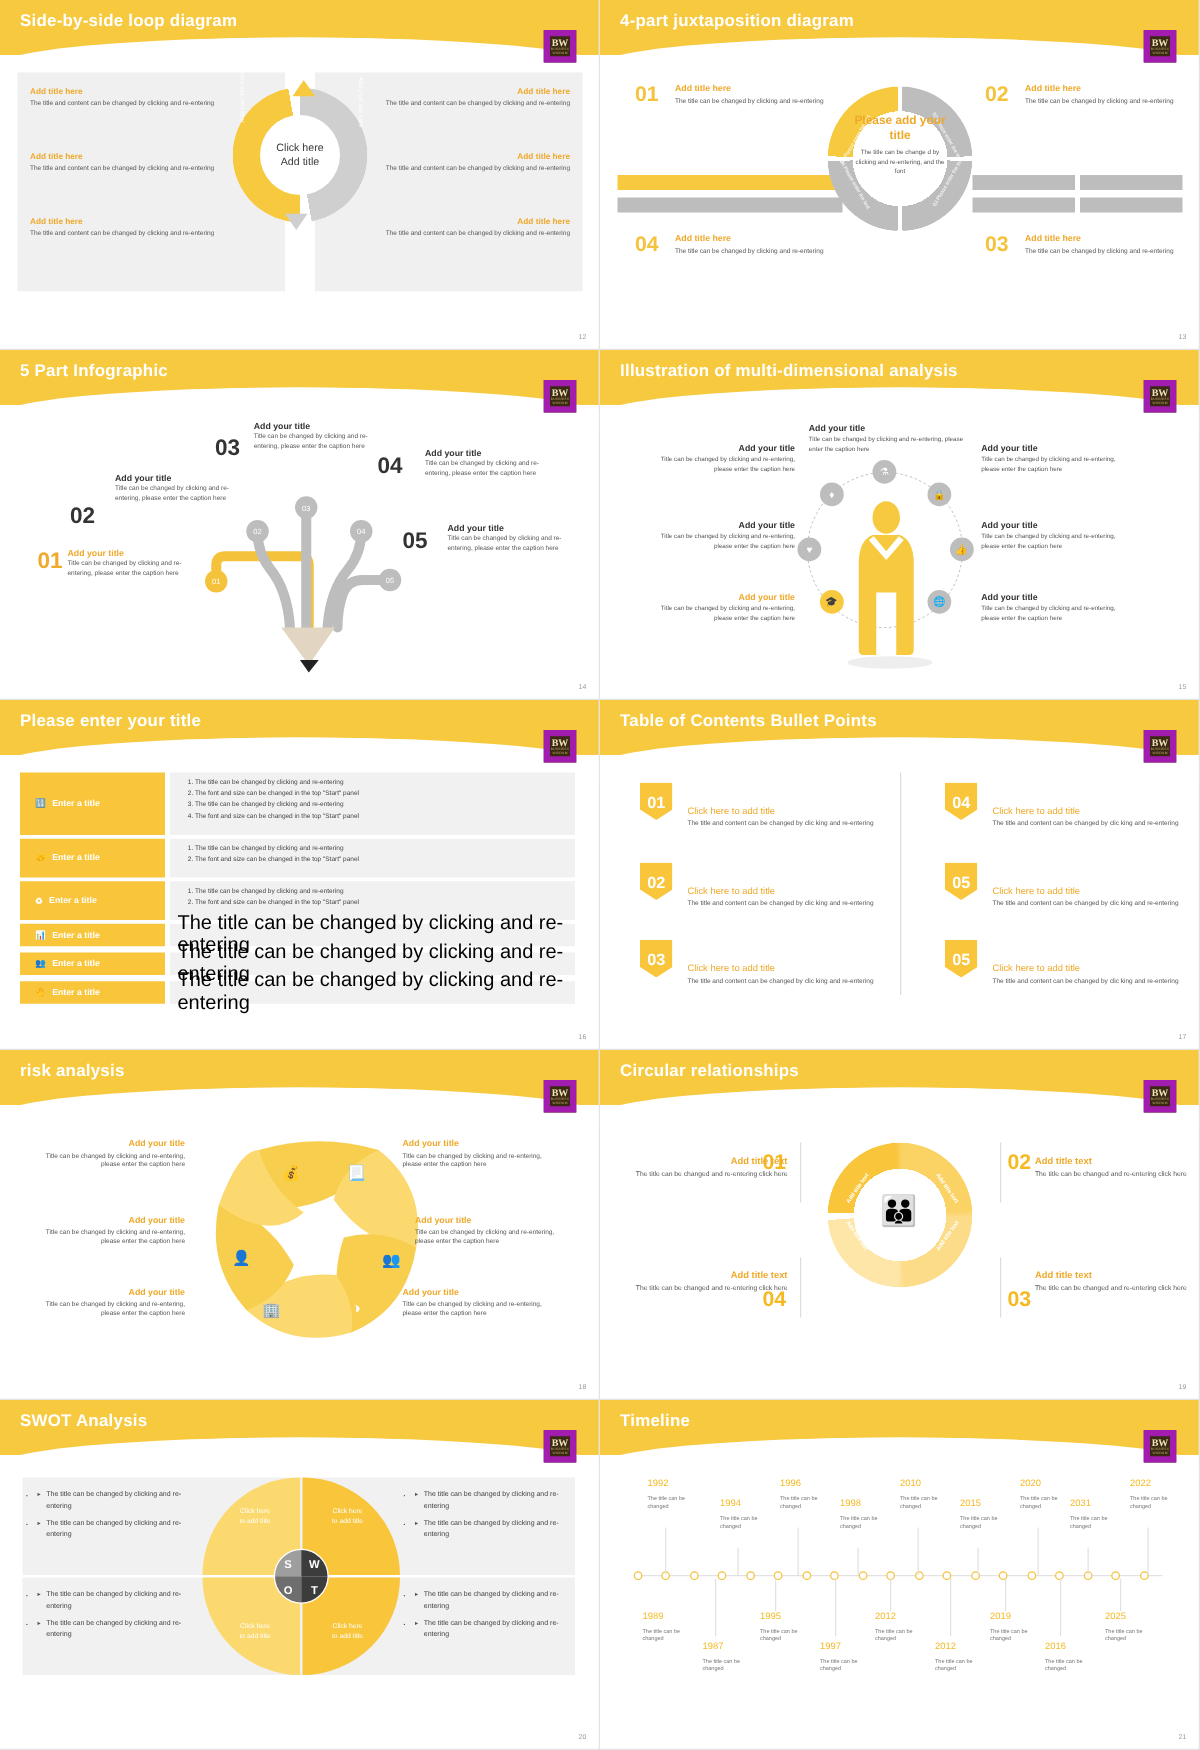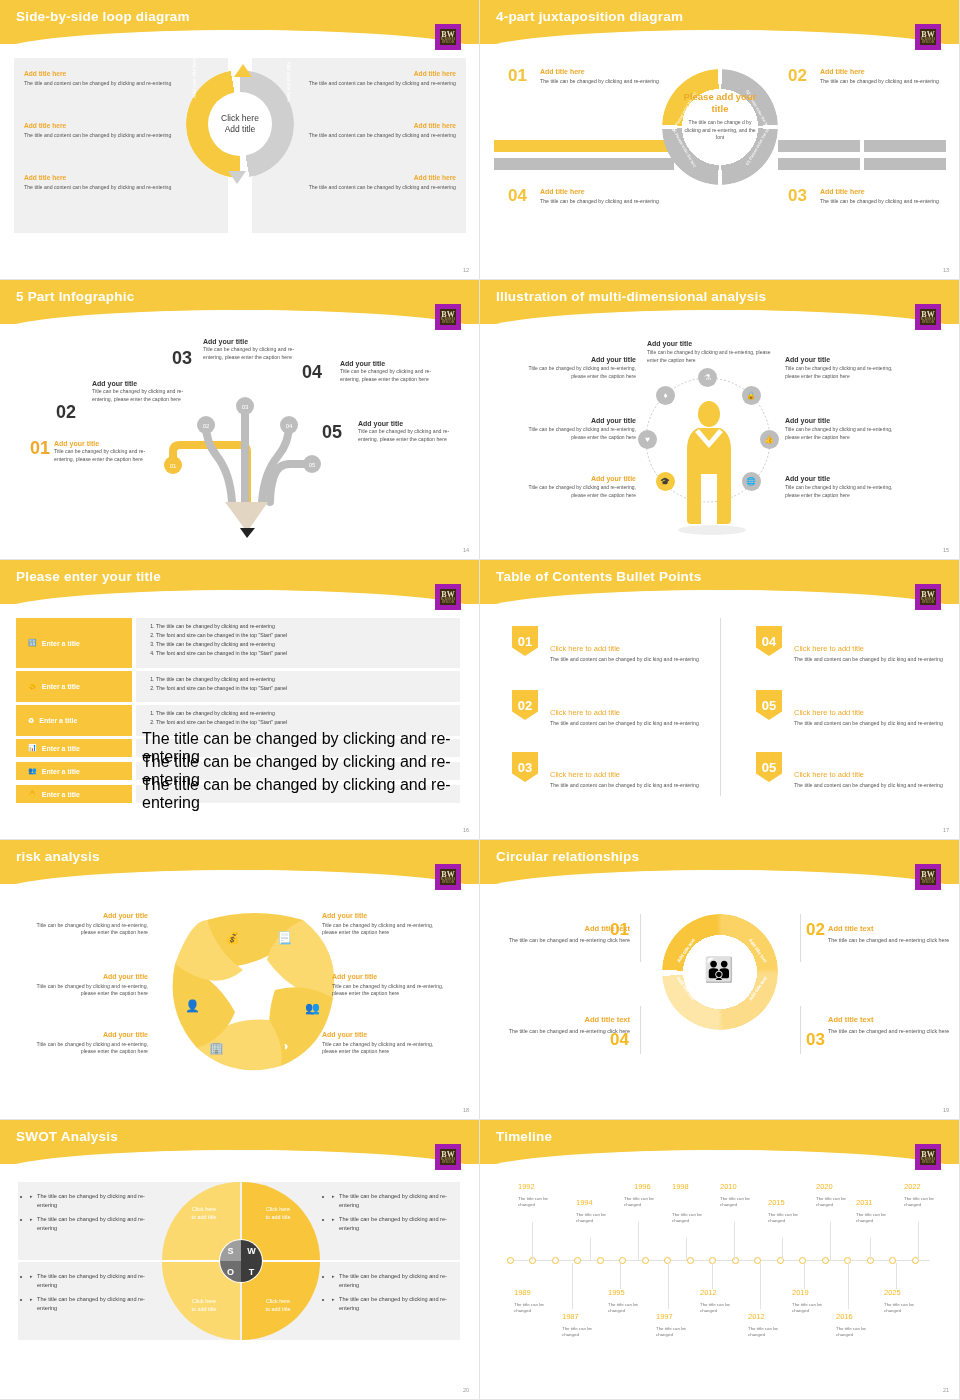--- a/index.html
+++ b/index.html
@@ -645,25 +645,25 @@
 
     <div class="tlstem" style="left:52px;top:102px;height:38px"></div>
     <div class="tlyr" style="left:38px;top:62px">1992</div>
     <div class="tltx" style="left:38px;top:76px">The title can be changed</div>
 
     <div class="tlstem" style="left:110px;top:118px;height:22px"></div>
     <div class="tlyr" style="left:96px;top:78px">1994</div>
     <div class="tltx" style="left:96px;top:92px">The title can be changed</div>
 
     <div class="tlstem" style="left:158px;top:102px;height:38px"></div>
-    <div class="tlyr" style="left:154px;top:62px">1996</div>
+    <div class="tlyr" style="left:144px;top:62px">1996</div>
     <div class="tltx" style="left:144px;top:76px">The title can be changed</div>
 
     <div class="tlstem" style="left:206px;top:118px;height:22px"></div>
-    <div class="tlyr" style="left:192px;top:62px">1998</div>
+    <div class="tlyr" style="left:192px;top:78px">1998</div>
     <div class="tltx" style="left:192px;top:92px">The title can be changed</div>
 
     <div class="tlstem" style="left:254px;top:102px;height:38px"></div>
     <div class="tlyr" style="left:240px;top:62px">2010</div>
     <div class="tltx" style="left:240px;top:76px">The title can be changed</div>
 
     <div class="tlstem" style="left:302px;top:118px;height:22px"></div>
     <div class="tlyr" style="left:288px;top:78px">2015</div>
     <div class="tltx" style="left:288px;top:92px">The title can be changed</div>
 

